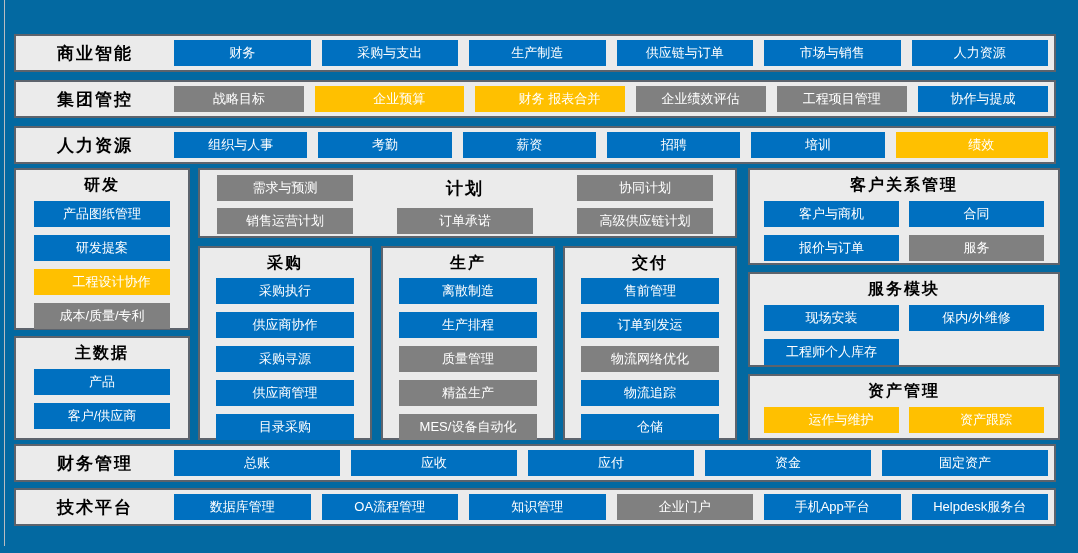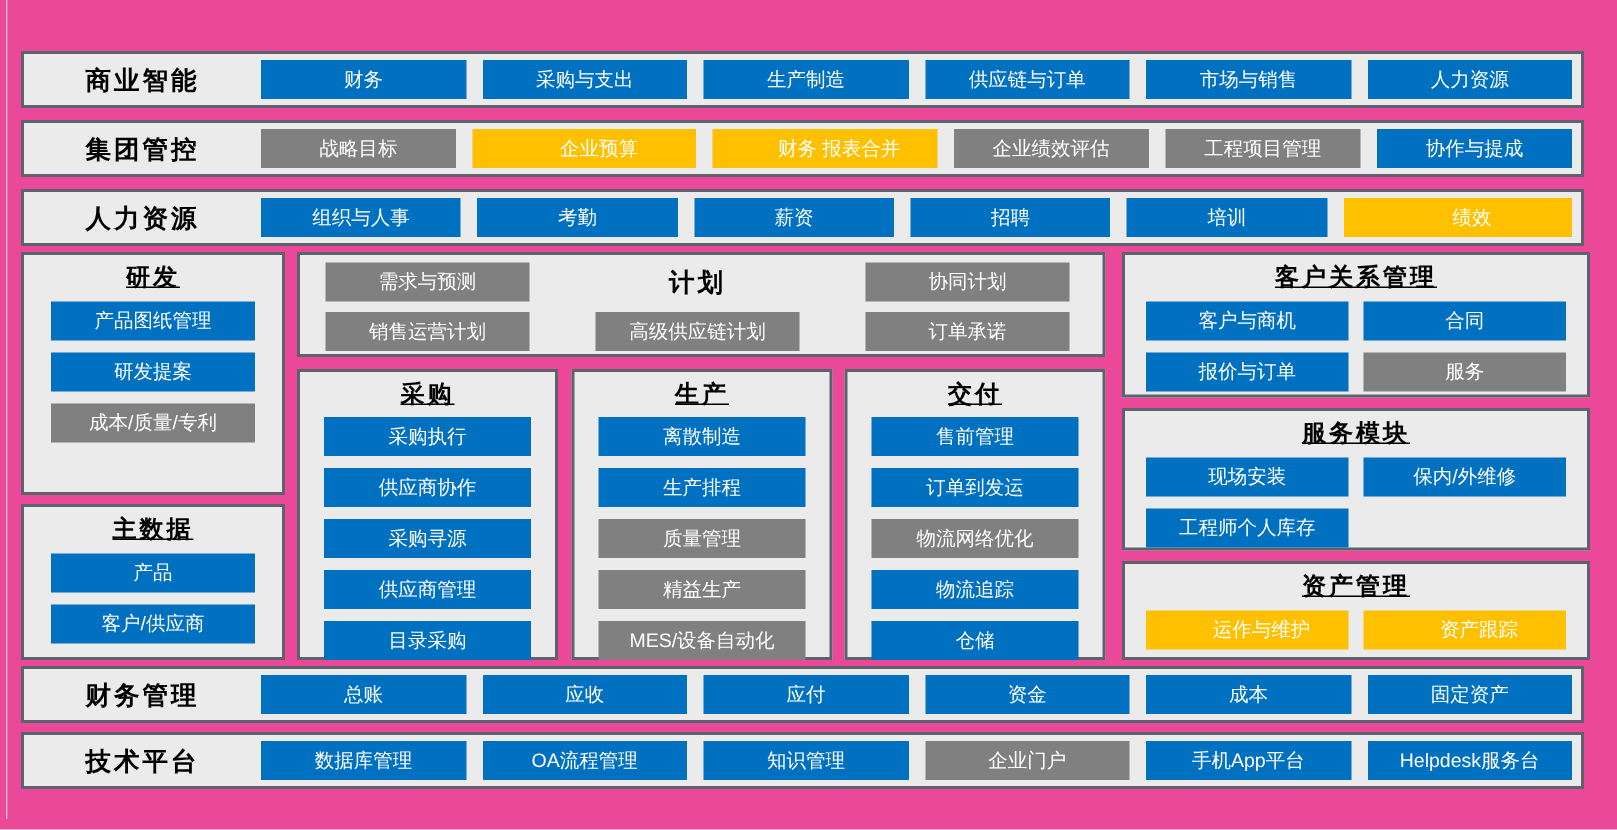--- a/index.html
+++ b/index.html
@@ -1,17 +1,17 @@
 <!DOCTYPE html>
 <html style="--blue: #0070C0; --yellow: #FFC000; --gray: #808080; --band_bg: #EBEBEB; --border: #5D636C;"><head>
 <meta charset="utf-8">
 <style>
   html,body{margin:0;padding:0;background:#fff;}
   .stage{
-    position:relative;width:1078px;height:553px;background:#ec4899;
+    position:relative;width:1078px;height:553px;background:#0369a1;
     font-family:"Liberation Sans","DejaVu Sans",sans-serif;
     overflow:hidden;
   }
   .edge-line{position:absolute;left:4px;top:0;width:1px;height:546px;background:#b9bcc0;}
 
   
   .band{
     position:absolute;left:14px;width:1042px;height:38px;
     background:var(--band_bg,#ebebeb);
     border:2px solid var(--border,#5d636c);
@@ -27,21 +27,21 @@
   }
   .blue{background:var(--blue,#0070C0);}
   .yellow{background:var(--yellow,#FFC000);padding-left:19px;}
   .gray{background:var(--gray,#808080);}
 
   
   .panel{
     position:absolute;background:var(--band_bg,#ebebeb);
     border:2px solid var(--border,#5d636c);box-sizing:border-box;
   }
-  .panel-title{text-align:center;font-weight:bold;font-size:16px;color:#000;padding-top:5px;letter-spacing:2px;text-decoration:underline;}
+  .panel-title{text-align:center;font-weight:bold;font-size:16px;color:#000;padding-top:5px;letter-spacing:2px;}
   .vstack{display:flex;flex-direction:column;gap:8px;padding:5px 18px 0;}
   .vstack.tight{gap:8px;padding:4px 16px 0;}
   .grid2{display:grid;grid-template-columns:1fr 1fr;gap:8px 10px;padding:5px 14px 0;}
   .plan-grid{display:grid;grid-template-columns:1fr 1fr 1fr;gap:7px 44px;padding:5px 22px 0 17px;align-items:center;}
   .plan-title{text-align:center;font-weight:bold;font-size:17px;letter-spacing:2px;}
 
   #band-bi{top:34px;}
   #band-group{top:80px;}
   #band-hr{top:126px;}
   #band-finance{top:444px;}
@@ -97,40 +97,41 @@
       <div class="chip blue">培训</div>
       <div class="chip yellow">绩效</div>
     </div>
   </div>
 
   <div class="panel" id="box-rd">
     <div class="panel-title">研发</div>
     <div class="vstack">
       <div class="chip blue">产品图纸管理</div>
       <div class="chip blue">研发提案</div>
+      <div class="chip yellow">工程设计协作</div>
       <div class="chip gray">成本/质量/专利</div>
     </div>
   </div>
 
   <div class="panel" id="box-master">
     <div class="panel-title">主数据</div>
     <div class="vstack">
       <div class="chip blue">产品</div>
       <div class="chip blue">客户/供应商</div>
     </div>
   </div>
 
   <div class="panel" id="box-plan">
     <div class="plan-grid">
       <div class="chip gray">需求与预测</div>
       <div class="plan-title">计划</div>
       <div class="chip gray">协同计划</div>
       <div class="chip gray">销售运营计划</div>
+      <div class="chip gray">订单承诺</div>
       <div class="chip gray">高级供应链计划</div>
-      <div class="chip gray">订单承诺</div>
     </div>
   </div>
 
   <div class="panel" id="box-procurement">
     <div class="panel-title">采购</div>
     <div class="vstack tight">
       <div class="chip blue">采购执行</div>
       <div class="chip blue">供应商协作</div>
       <div class="chip blue">采购寻源</div>
       <div class="chip blue">供应商管理</div>
@@ -187,21 +188,20 @@
     </div>
   </div>
 
   <div class="band" id="band-finance">
     <div class="band-label">财务管理</div>
     <div class="band-items">
       <div class="chip blue">总账</div>
       <div class="chip blue">应收</div>
       <div class="chip blue">应付</div>
       <div class="chip blue">资金</div>
-      <div class="chip blue">成本</div>
       <div class="chip blue">固定资产</div>
     </div>
   </div>
 
   <div class="band" id="band-tech">
     <div class="band-label">技术平台</div>
     <div class="band-items">
       <div class="chip blue">数据库管理</div>
       <div class="chip blue">OA流程管理</div>
       <div class="chip blue">知识管理</div>

